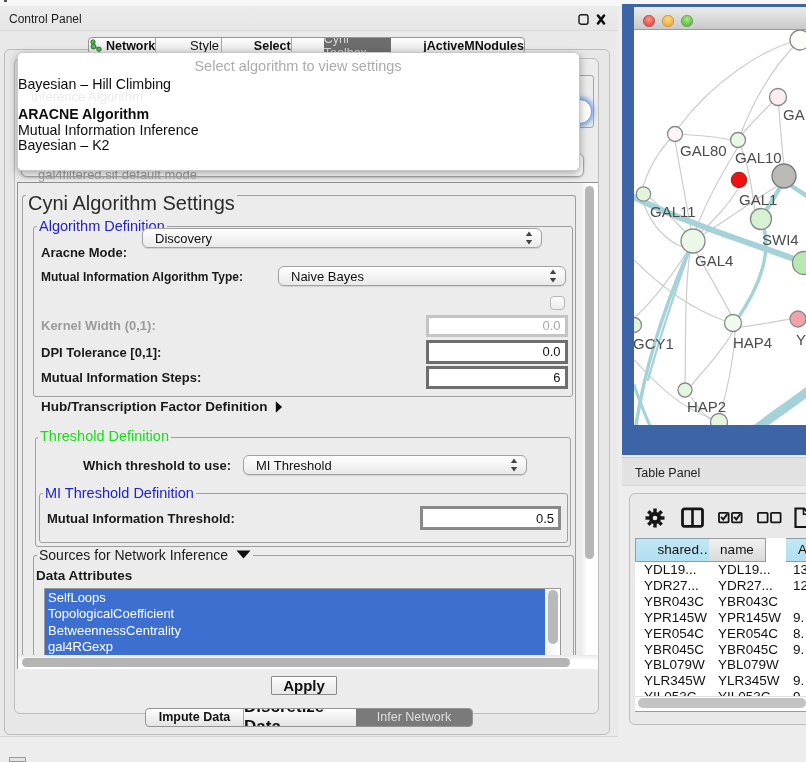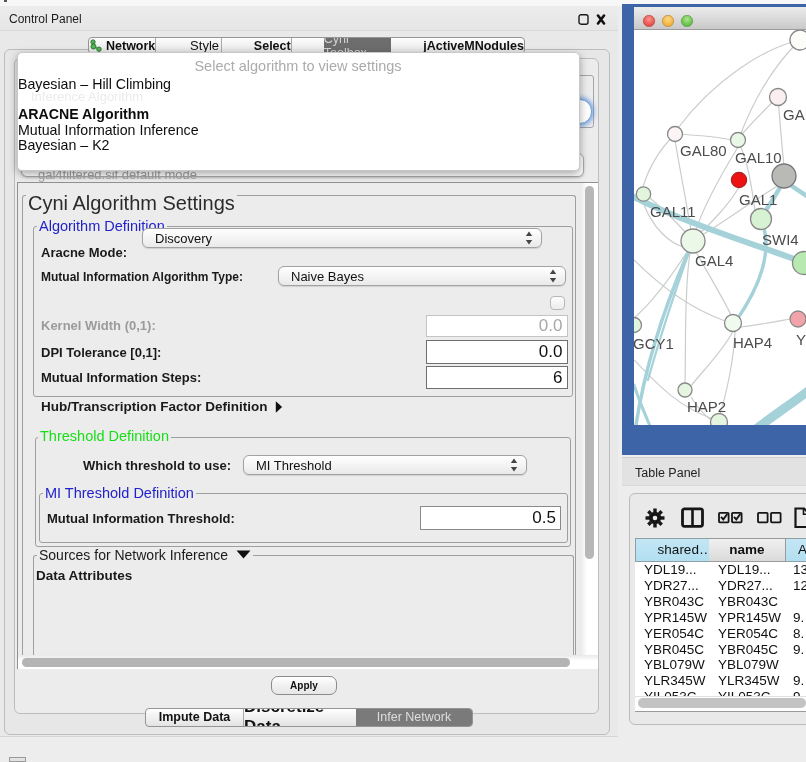--- a/index.html
+++ b/index.html
@@ -7,21 +7,21 @@
   body { font-family:"Liberation Sans", sans-serif; background:#ededed; position:relative; }
   .abs { position:absolute; }
   .lbl { position:absolute; font-size:13px; font-weight:bold; color:#1a1a1a; white-space:nowrap; }
   .dis { color:#9b9b9b; }
   .grp { position:absolute; border:1px solid #9f9f9f; border-radius:3px; }
   .gtitle { position:absolute; background:#ececec; padding:0 2px; white-space:nowrap; }
   .combo { position:absolute; border:1px solid #a2a2a2; border-radius:6px;
            background:linear-gradient(#ffffff, #f2f2f2 60%, #e9e9e9); box-shadow:0 1px 1px rgba(0,0,0,0.12); }
   .combo .ctext { position:absolute; left:12px; top:0; bottom:0; display:flex; align-items:center; font-size:13px; color:#111; }
   .spin { position:absolute; right:7px; top:0; bottom:0; width:10px; display:flex; flex-direction:column; justify-content:center; align-items:center; }
-  .fld { position:absolute; background:#fff; border:1px solid #4d7c0f; font-size:17px; color:#111;
+  .fld { position:absolute; background:#fff; border:3px solid #4d7c0f; font-size:13px; color:#111;
          display:flex; align-items:center; justify-content:flex-end; padding-right:4px;padding-left:11px; }
 </style>
 </head>
 <body>
 
 <div class="abs" style="left:0;top:0;width:806px;height:6px;background:#f7f7f7;"></div>
 <div class="abs" style="left:4px;top:0;width:3px;height:2px;background:#555;"></div>
 
 <div class="abs" style="left:0;top:6px;width:618px;height:731px;background:#e9e9e9;border-bottom:1px solid #d5d5d5;">
 
@@ -122,28 +122,37 @@
   <div class="lbl" style="left:47px;top:504.5px;">Mutual Information Threshold:</div>
   <div class="fld" style="left:419.5px;top:500px;width:141.5px;height:24px;border-color:#8a8a8a;">0.5</div>
 
   <div class="grp" style="left:32.5px;top:549px;width:541.5px;height:110px;border-bottom:none;border-radius:3px 3px 0 0;"></div>
   <div class="gtitle" style="left:37px;top:541px;font-size:14px;color:#1a1a1a;">Sources for Network Inference <svg width="15" height="9" viewBox="0 0 15 9" style="display:inline-block;vertical-align:1px;margin-left:4px;">
         <path d="M0.5 0.5 L14.5 0.5 L7.5 8.5 Z" fill="#101010"></path>
       </svg></div>
 
   <div class="lbl" style="left:36px;top:561.5px;font-size:13.5px;">Data Attributes</div>
 
+  <div class="abs" style="left:43.5px;top:582px;width:517.5px;height:67px;background:#fff;border:1px solid #9a9a9a;border-bottom:none;overflow:hidden;">
+    <div style="position:absolute;left:0;top:0;width:502px;height:66px;background:#3d6fd1;"></div>
+    <div style="position:absolute;left:3.5px;top:0px;width:480px;height:16.5px;color:#fff;font-size:13px;display:flex;align-items:center;">SelfLoops</div>
+    <div style="position:absolute;left:3.5px;top:16.5px;width:480px;height:16.5px;color:#fff;font-size:13px;display:flex;align-items:center;">TopologicalCoefficient</div>
+    <div style="position:absolute;left:3.5px;top:33px;width:480px;height:16.5px;color:#fff;font-size:13px;display:flex;align-items:center;">BetweennessCentrality</div>
+    <div style="position:absolute;left:3.5px;top:49.5px;width:480px;height:16.5px;color:#fff;font-size:13px;display:flex;align-items:center;">gal4RGexp</div>
+    <div style="position:absolute;right:0;top:0;width:15px;height:67px;background:linear-gradient(90deg,#f2f2f2,#ffffff);"></div>
+    <div style="position:absolute;right:2.5px;top:0.5px;width:9.5px;height:54px;background:#b9b9b9;border-radius:5px;"></div>
+  </div>
 
   <div class="abs" style="left:580px;top:177px;width:17.5px;height:478px;background:linear-gradient(90deg,#e8e8e8,#ffffff 40%,#ffffff);"></div>
   <div class="abs" style="left:584.5px;top:180px;width:9.5px;height:373px;background:#b7b7b7;border-radius:5px;"></div>
 
   <div class="abs" style="left:18px;top:649px;width:580px;height:14px;background:linear-gradient(#e8e8e8,#ffffff 40%,#ffffff);"></div>
   <div class="abs" style="left:22px;top:651.5px;width:548px;height:9.5px;background:#b4b4b4;border-radius:5px;"></div>
 
-  <div class="abs" style="left:271px;top:669.5px;width:66px;height:19.5px;border:1px solid #8b8b8b;border-radius:7px;background:linear-gradient(#ffffff,#efefef 55%,#e7e7e7);display:flex;align-items:center;justify-content:center;font-size:10px;font-weight:600;color:#111;">Apply</div>
+  <div class="abs" style="left:271px;top:669.5px;width:66px;height:19.5px;border:1px solid #8b8b8b;border-radius:1px;background:linear-gradient(#ffffff,#efefef 55%,#e7e7e7);display:flex;align-items:center;justify-content:center;font-size:15px;font-weight:600;color:#111;">Apply</div>
 
   <div class="abs" style="left:145px;top:701.5px;width:328px;height:19.5px;border:1px solid #959595;border-radius:4px;background:linear-gradient(#fefefe,#e3e3e3);overflow:hidden;display:flex;">
     <div style="width:98px;display:flex;align-items:center;justify-content:center;border-right:1px solid #a8a8a8;font-size:12.5px;font-weight:600;color:#111;">Impute Data</div>
     <div style="width:112px;display:flex;align-items:center;justify-content:center;font-size:17px;font-weight:600;color:#111;">Discretize Data</div>
     <div style="flex:1;display:flex;align-items:center;justify-content:center;background:#7a7a7a;font-size:12.5px;color:#dedede;">Infer Network</div>
   </div>
 
   <div class="abs" style="left:16.5px;top:45.5px;width:563px;height:119.5px;background:#fff;border:1px solid #c9c9c9;border-radius:5px;box-shadow:0 3px 9px rgba(0,0,0,0.35);"></div>
   <div class="abs" style="left:16.5px;top:52px;width:563px;text-align:center;font-size:14.5px;color:#ababab;">Select algorithm to view settings</div>
   <div class="abs" style="left:31px;top:83px;font-size:13px;color:#ebebeb;">Inference Algorithm</div>
@@ -281,21 +290,21 @@
     <rect x="127" y="6.8" width="9.6" height="9.6" rx="0.8"></rect>
   </g>
   <g stroke="#161616" fill="none" stroke-width="2.2">
     <path d="M151.5 2.5 h8.5 l5.5 5.5 v13 h-14 z"></path>
     <path d="M159.5 2.5 v5.8 h6" stroke-width="1.6"></path>
   </g>
 </svg>
 
 <div class="abs" style="left:635px;top:537.5px;width:171px;height:158px;background:#fff;overflow:hidden;font-size:13.5px;">
   <div style="position:absolute;left:0;top:0;width:92px;height:24px;background:linear-gradient(#c3e6f4,#b2dff1);border:1px solid #8f9fa6;display:flex;align-items:center;justify-content:center;padding-left:8px;color:#111;">shared…</div>
-  <div style="position:absolute;left:74px;top:0;width:77px;height:24px;background:linear-gradient(#f0f0f0,#dadada);border:1px solid #9b9b9b;border-left:none;display:flex;align-items:center;justify-content:center;color:#111;font-weight:bold;">name</div>
+  <div style="position:absolute;left:74px;top:0;width:57px;height:24px;background:linear-gradient(#f0f0f0,#dadada);border:1px solid #9b9b9b;border-left:none;display:flex;align-items:center;justify-content:center;color:#111;">name</div>
   <div style="position:absolute;left:151px;top:0;width:60px;height:24px;background:linear-gradient(#c3e6f4,#b2dff1);border:1px solid #8f9fa6;border-left:none;display:flex;align-items:center;padding-left:12px;color:#111;">A</div>
 </div>
 <div class="abs" id="tablerows" style="left:635px;top:562px;width:171px;height:134px;background:#fff;overflow:hidden;font-size:13.5px;color:#111;">
     <div style="position:absolute;left:9px;top:0px;height:15.8px;display:flex;align-items:center;">YDL19...</div>
     <div style="position:absolute;left:83px;top:0px;height:15.8px;display:flex;align-items:center;">YDL19...</div>
     <div style="position:absolute;left:158px;top:0px;height:15.8px;display:flex;align-items:center;">13</div>
     <div style="position:absolute;left:9px;top:15.84px;height:15.8px;display:flex;align-items:center;">YDR27...</div>
     <div style="position:absolute;left:83px;top:15.84px;height:15.8px;display:flex;align-items:center;">YDR27...</div>
     <div style="position:absolute;left:158px;top:15.84px;height:15.8px;display:flex;align-items:center;">12</div>
     <div style="position:absolute;left:9px;top:31.68px;height:15.8px;display:flex;align-items:center;">YBR043C</div>

